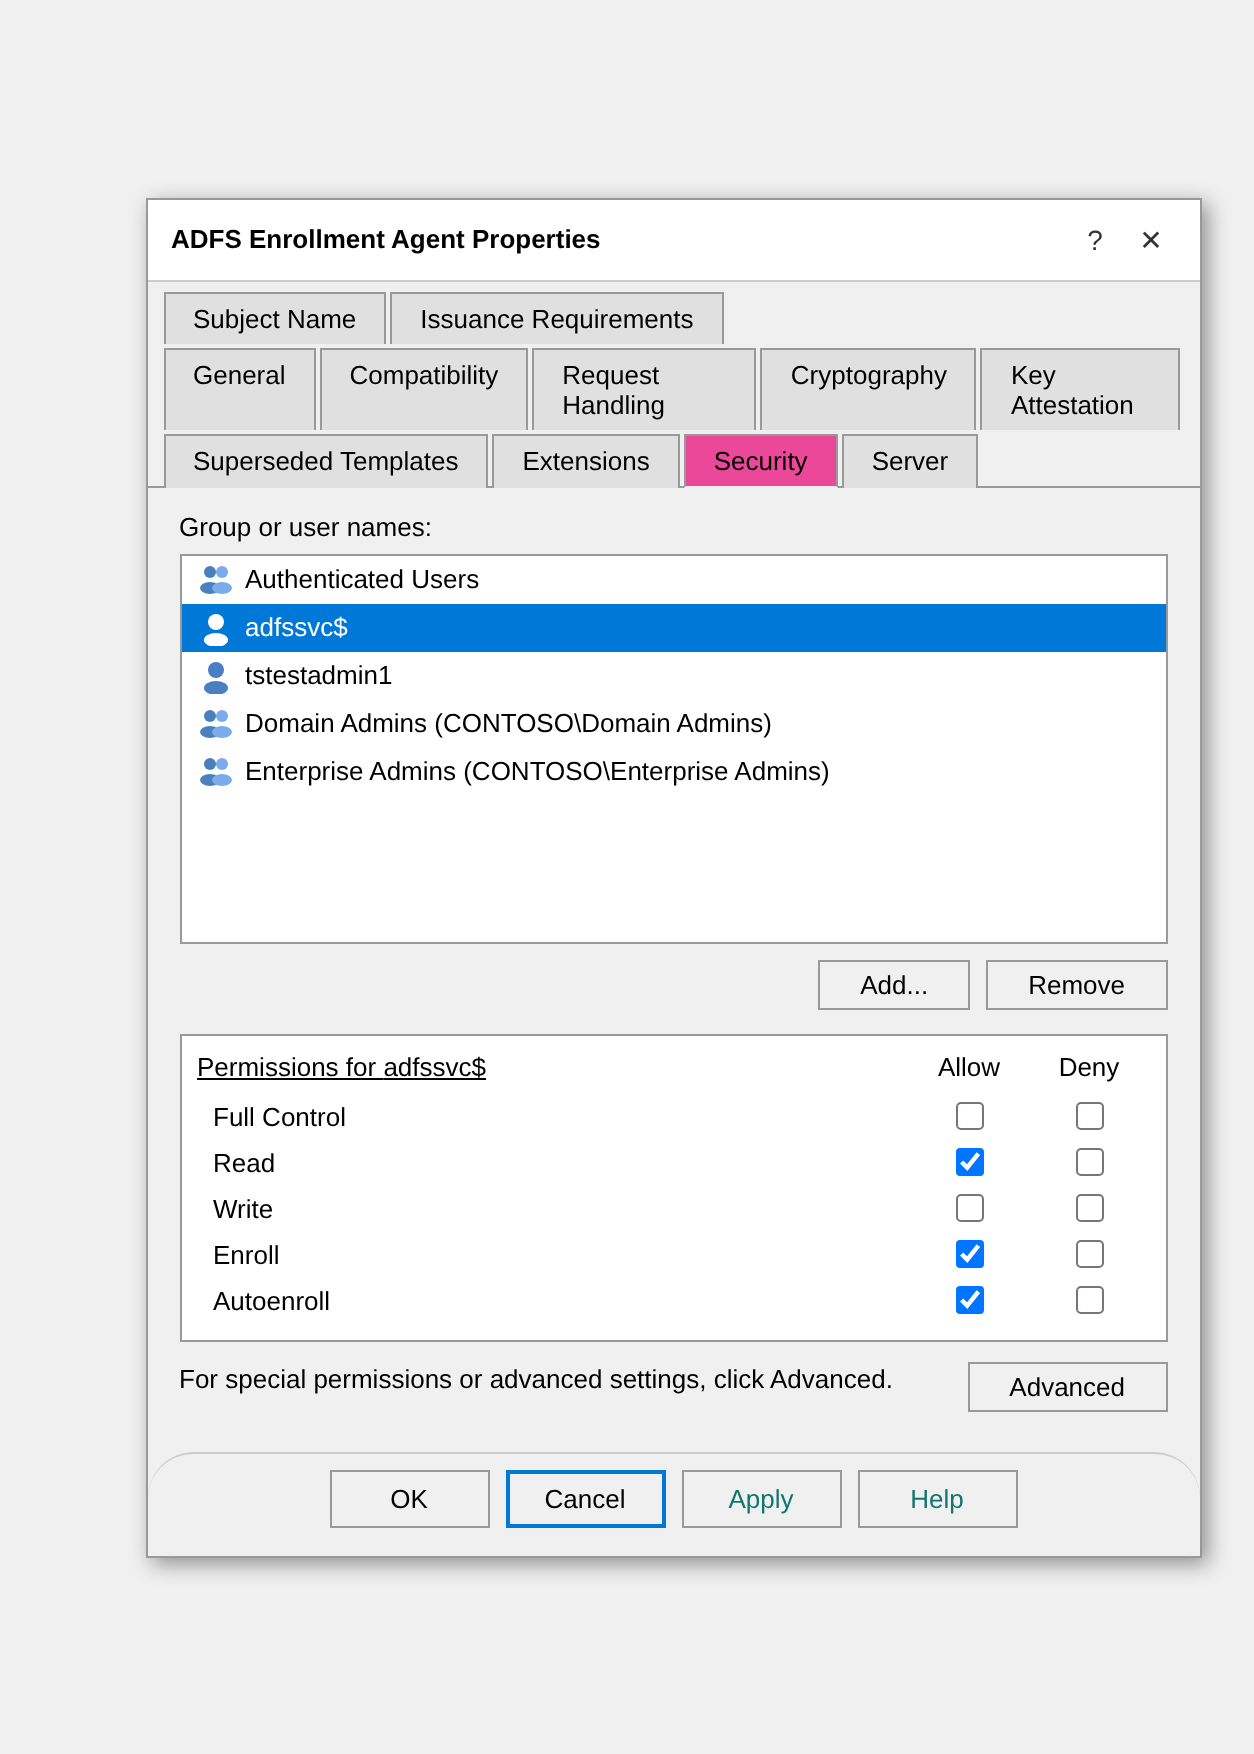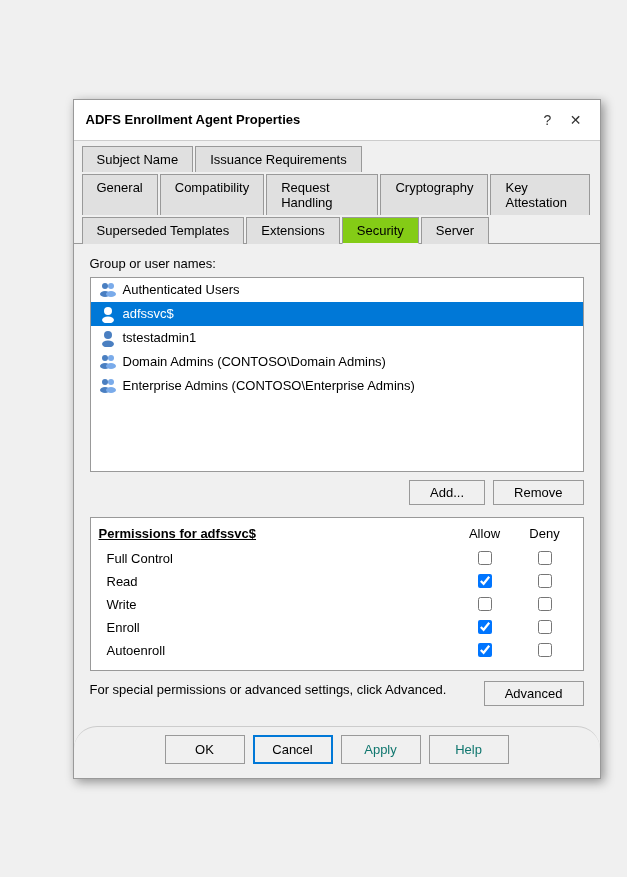--- a/index.html
+++ b/index.html
@@ -63,21 +63,21 @@
       border-bottom: none;
       background: #e0e0e0;
       cursor: pointer;
       font-size: 13px;
       color: #000;
       position: relative;
       top: 1px;
       margin-right: 2px;
     }
     .tab.active {
-      background: #84cc16;
+      background: #ec4899;
       border-bottom: 1px solid #f0f0f0;
       font-weight: 400;
       z-index: 2;
     }
     .content-area {
       padding: 12px 16px;
       background: #f0f0f0;
     }
     .section-label {
       margin-bottom: 6px;
@@ -129,21 +129,21 @@
       margin-top: 0;
     }
     .permissions-header {
       display: flex;
       align-items: center;
       margin-bottom: 6px;
     }
     .permissions-title {
       flex: 1;
       font-size: 13px;
-      font-weight: bold;
+      font-weight: normal;
       text-decoration: underline;
     }
     .perm-col-header {
       width: 60px;
       text-align: center;
       font-size: 13px;
     }
     .perm-row {
       display: flex;
       align-items: center;

